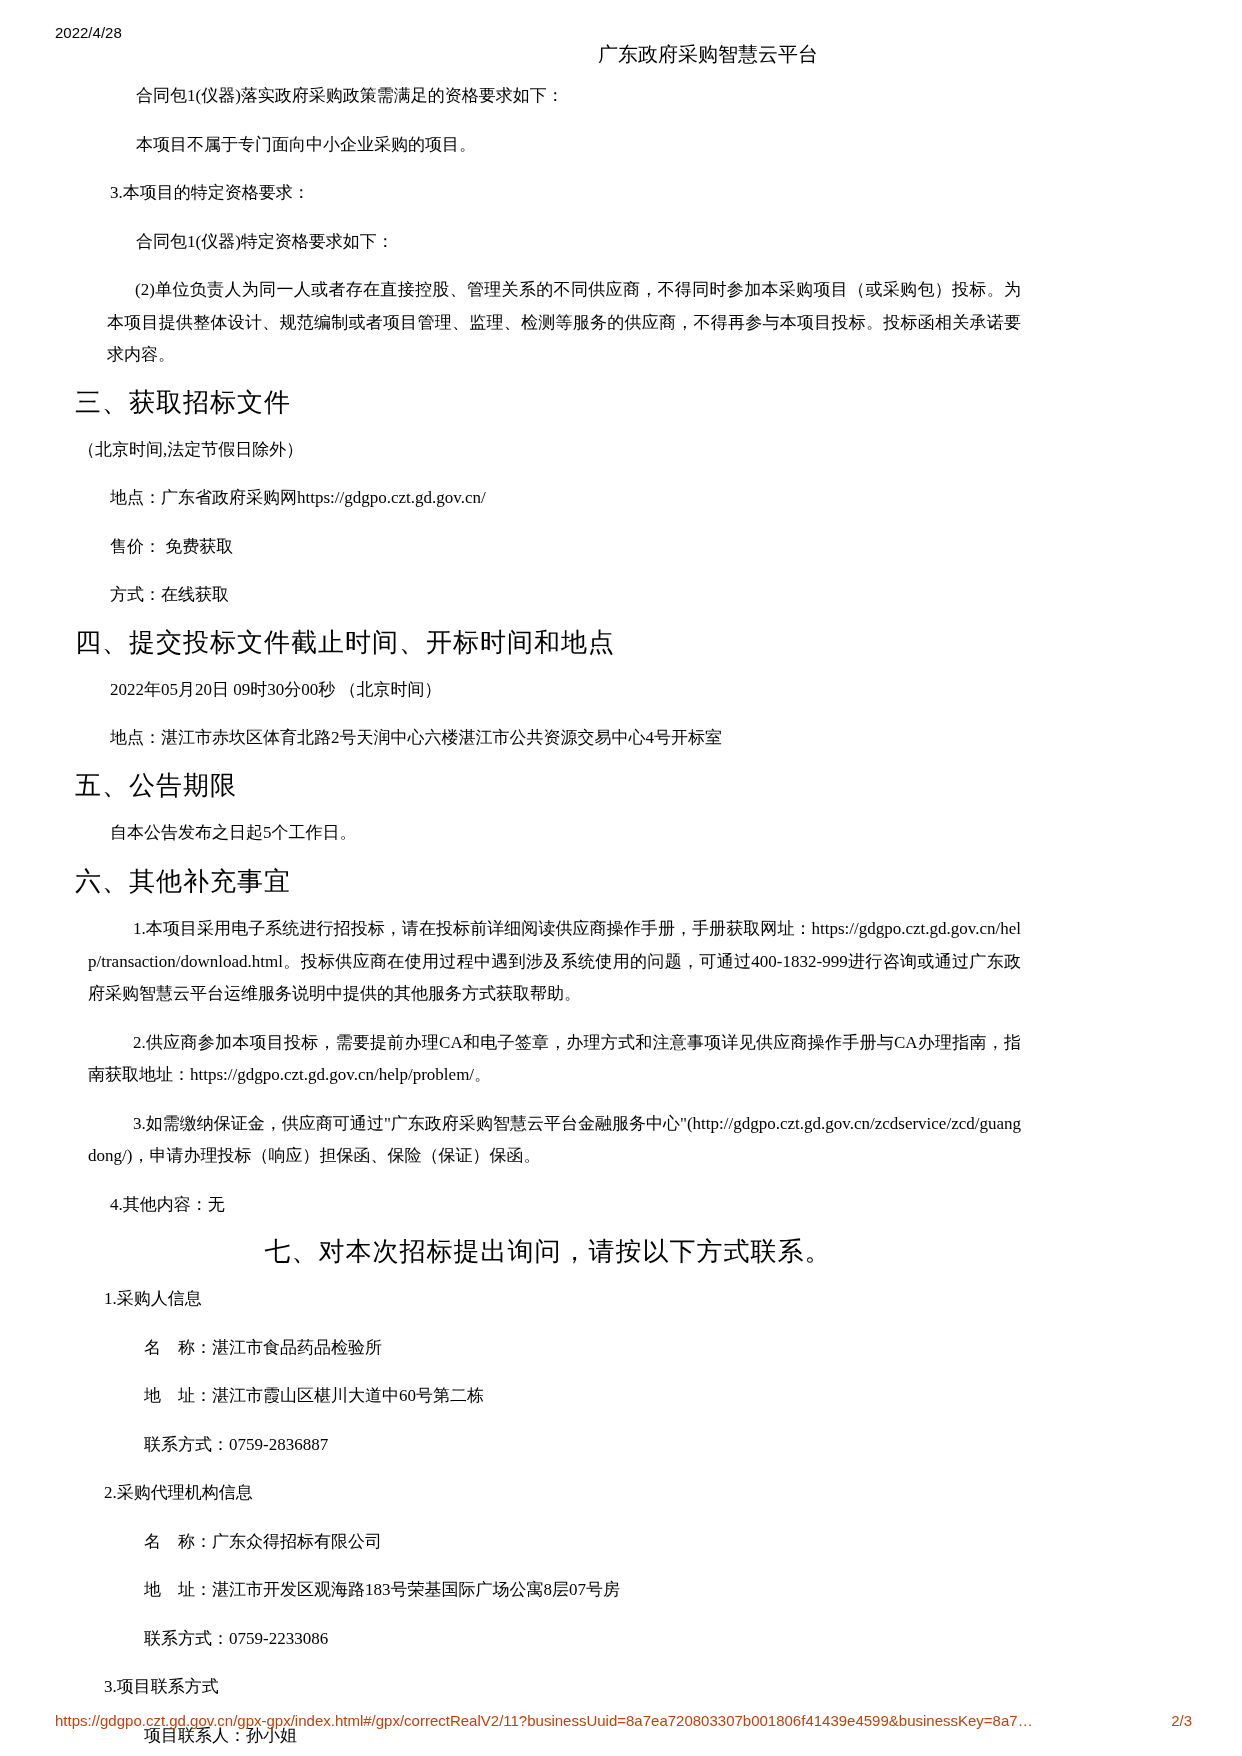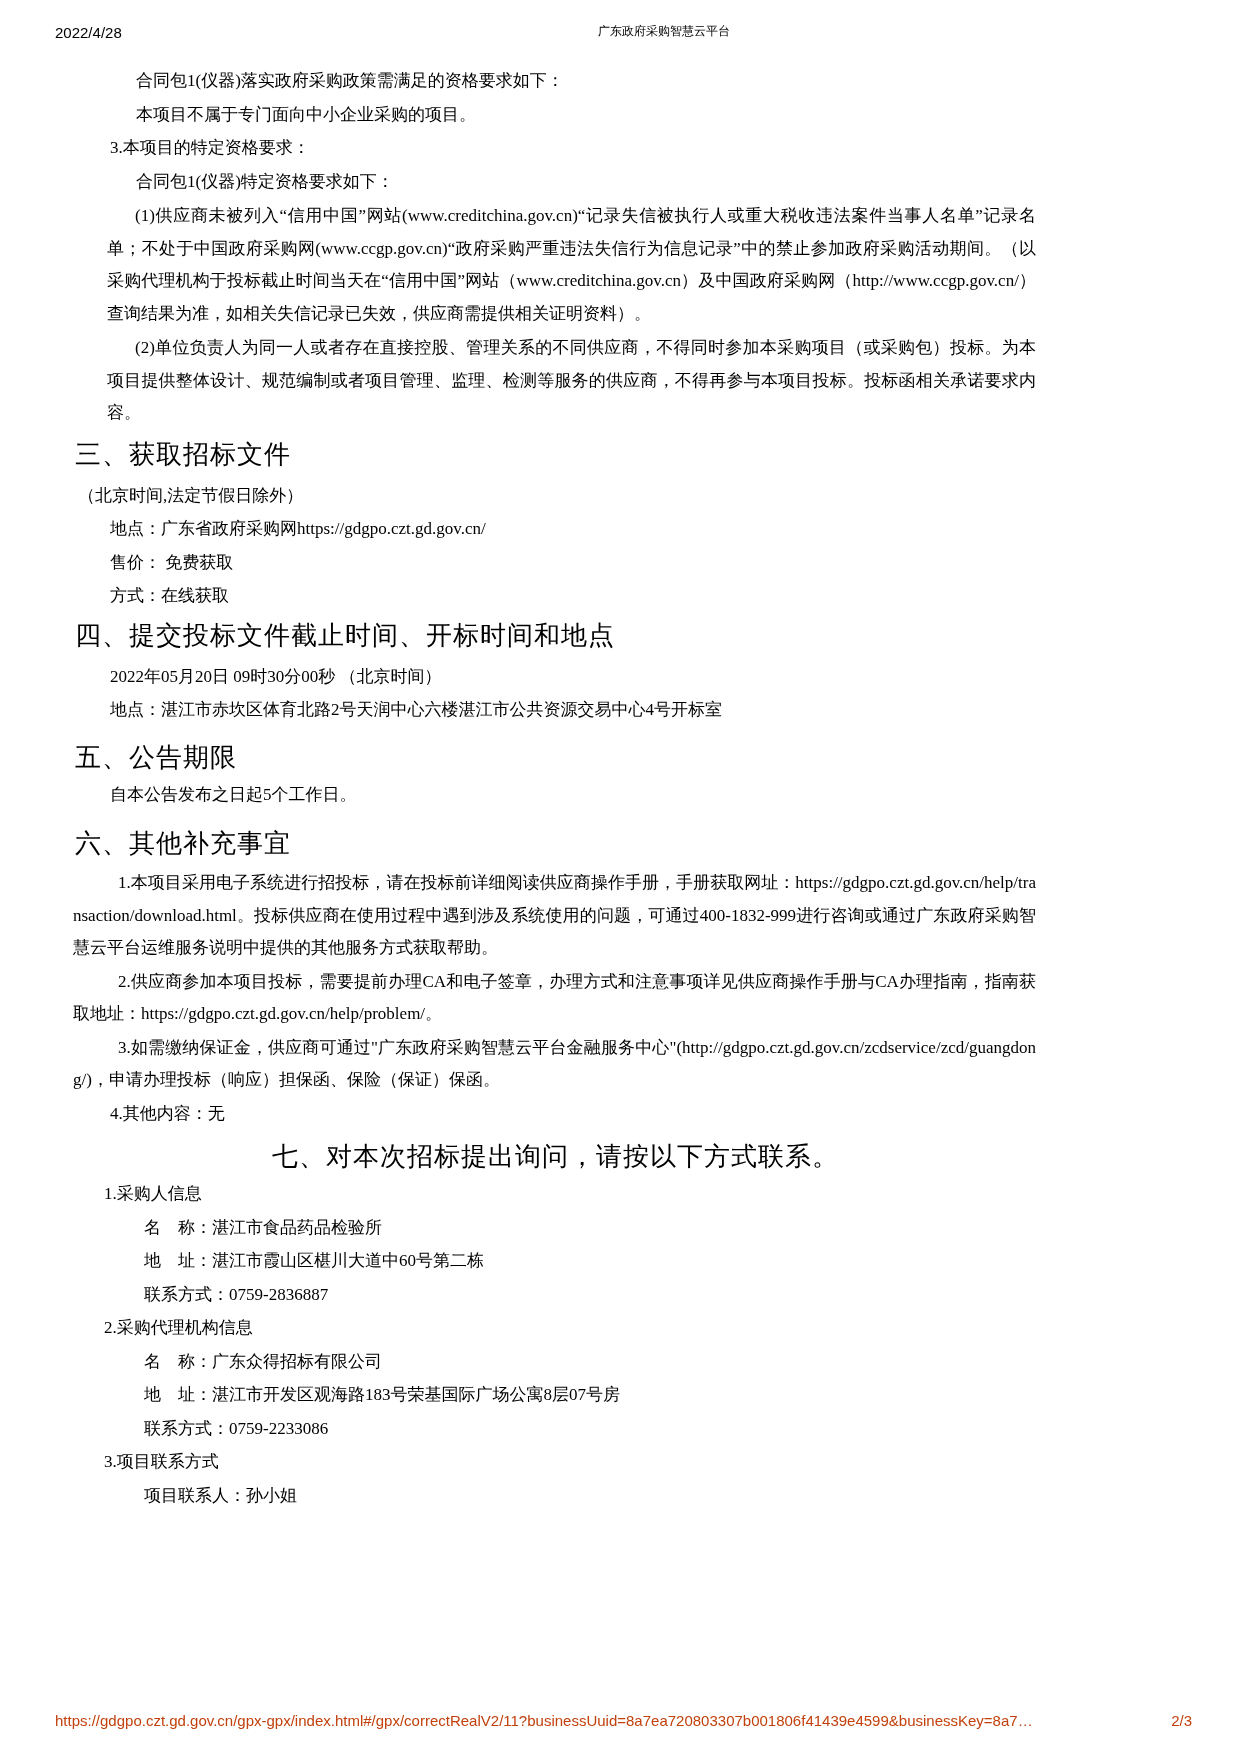--- a/index.html
+++ b/index.html
@@ -12,41 +12,41 @@
     overflow:hidden;
     font-family:"Liberation Serif","DejaVu Serif",serif;
   }
   
   .print-date {
     position:absolute; top:24px; left:55px;
     font-family:"Liberation Sans","DejaVu Sans",sans-serif;
     font-size:15px; color:#000;
   }
   .site-title {
-    position:absolute; top:23px; left:598px;
+    position:absolute; top:41px; left:598px;
     font-family:"Liberation Sans","DejaVu Sans",sans-serif;
-    font-size:12px; color:#000;
+    font-size:20px; color:#000;
   }
   .print-footer {
     position:absolute; top:1712px; left:55px; right:50px;
     display:flex; justify-content:space-between; align-items:center;
     font-family:"Liberation Sans","DejaVu Sans",sans-serif;
     font-size:15px; color:#c2410c; white-space:nowrap;
   }
   .print-footer .url { overflow:hidden; }
   .print-footer .pagenum { margin-left:14px; }
 
   
   .content {
     position:absolute; top:56px; left:72px; width:965px;
     font-size:17px; line-height:32.5px;
     text-align:justify;
     padding-top:8px;
   }
-  .content div { margin:1px; }
+  .content div { margin:16px; }
   .ind-64 { margin-left:64px !important; }
   .ind-38 { margin-left:38px !important; }
   .ind-32 { margin-left:32px !important; }
   .ind-72 { margin-left:72px !important; }
   .ind-6  { margin-left:6px  !important; }
   .para-nested { margin-left:35px !important; text-indent:28px; word-break:break-all; }
   .para-flat   { text-indent:45px; word-break:break-all; }
   .stretch { text-align-last:justify; }
   .heading {
     font-size:26px; line-height:30px;
@@ -68,21 +68,20 @@
 
   <div class="print-date">2022/4/28</div>
   <div class="site-title">广东政府采购智慧云平台</div>
 
   <div class="content">
 
     <div class="ind-64">合同包1(仪器)落实政府采购政策需满足的资格要求如下：</div>
     <div class="ind-64">本项目不属于专门面向中小企业采购的项目。</div>
     <div class="ind-38">3.本项目的特定资格要求：</div>
     <div class="ind-64">合同包1(仪器)特定资格要求如下：</div>
-    <div class="para-nested gap-s">(1)供应商未被列入“信用中国”网站(www.creditchina.gov.cn)“记录失信被执行人或重大税收违法案件当事人名单”记录名单；不处于中国政府采购网(www.ccgp.gov.cn)“政府采购严重违法失信行为信息记录”中的禁止参加政府采购活动期间。（以采购代理机构于投标截止时间当天在“信用中国”网站（www.creditchina.gov.cn）及中国政府采购网（http://www.ccgp.gov.cn/）查询结果为准，如相关失信记录已失效，供应商需提供相关证明资料）。</div>
     <div class="para-nested gap-s">(2)单位负责人为同一人或者存在直接控股、管理关系的不同供应商，不得同时参加本采购项目（或采购包）投标。为本项目提供整体设计、规范编制或者项目管理、监理、检测等服务的供应商，不得再参与本项目投标。投标函相关承诺要求内容。</div>
 
     <div class="heading h3">三、获取招标文件</div>
     <div class="ind-6">（北京时间,法定节假日除外）</div>
     <div class="ind-38">地点：广东省政府采购网https://gdgpo.czt.gd.gov.cn/</div>
     <div class="ind-38">售价：  免费获取</div>
     <div class="ind-38">方式：在线获取</div>
 
     <div class="heading h4">四、提交投标文件截止时间、开标时间和地点</div>
     <div class="ind-38">2022年05月20日  09时30分00秒  （北京时间）</div>

